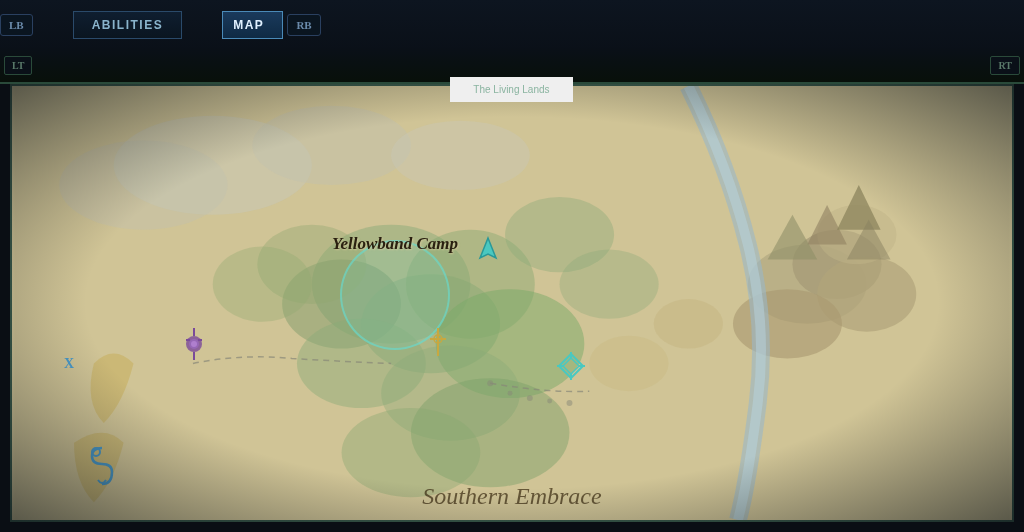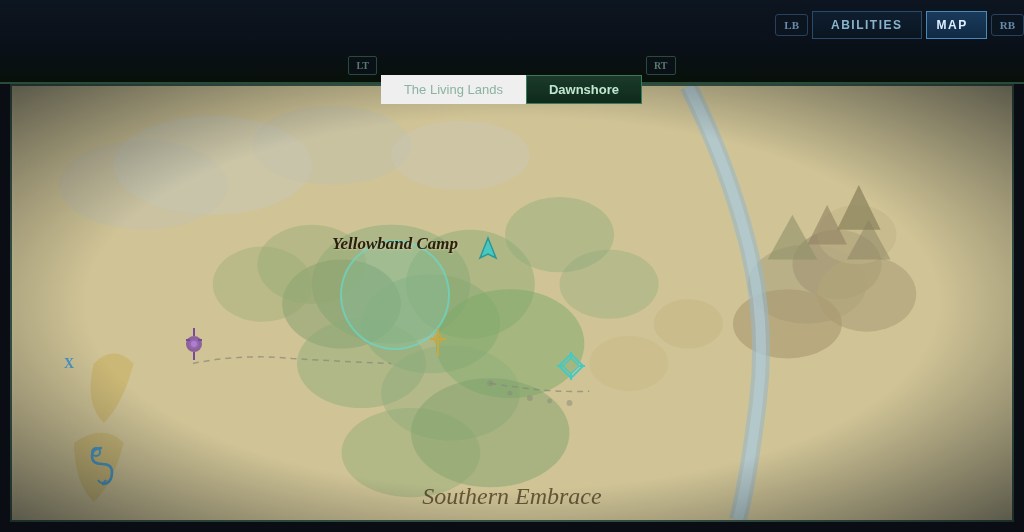--- a/index.html
+++ b/index.html
@@ -16,36 +16,37 @@
     .nav-bar {
       position: absolute;
       top: 0;
       left: 0;
       right: 0;
       height: 52px;
       background: linear-gradient(180deg, #0d1520 0%, #0a1018 100%);
       border-bottom: 2px solid #2a4a6a;
       display: flex;
       align-items: center;
-      justify-content: flex-end;
+      justify-content: flex-start;
       gap: 4px;
       z-index: 10;
     }
 
     .nav-button {
       color: #8ab4cc;
       font-size: 12px;
       font-weight: bold;
       letter-spacing: 1.5px;
       padding: 6px 18px;
       border: 1px solid #2a4a6a;
       background: linear-gradient(180deg, #0f1e30 0%, #0a1520 100%);
       cursor: pointer;
       text-transform: uppercase;
       position: relative;
+      margin-left: 36px;
     }
 
     .nav-button.active {
       background: linear-gradient(180deg, #1a3a5c 0%, #0f2a44 100%);
       border-color: #4a8ab8;
       color: #e0f0ff;
       padding-left: 10px;
     }
 
     .nav-button.notification::after {
@@ -74,39 +75,39 @@
     .sub-nav {
       position: absolute;
       top: 48px;
       left: 0;
       right: 0;
       height: 36px;
       background: linear-gradient(180deg, #0a1018 0%, #08100a 100%);
       border-bottom: 2px solid #2a4a3a;
       display: flex;
       align-items: center;
-      justify-content: center;
+      justify-content: space-between;
       gap: 0;
       z-index: 10;
     }
 
     .sub-bumper {
       color: #5a7a6a;
       font-size: 10px;
       font-weight: bold;
       padding: 3px 7px;
       border: 1px solid #2a4a3a;
       background: #0a1018;
       border-radius: 2px;
       margin: 0 4px;
     }
 
     .sub-tab {
       color: #8ab4a0;
-      font-size: 13px;
+      font-size: 10px;
       padding: 6px 22px;
       border: 1px solid transparent;
       cursor: pointer;
       margin-top: 48px;
     }
 
     .sub-tab.active {
       background: linear-gradient(180deg, #1a3a2a 0%, #0f2a1a 100%);
       border: 1px solid #3a7a5a;
       color: #c0e8d0;
@@ -258,21 +259,20 @@
 <div class="nav-bar">
   <span class="nav-bumper">LB</span>
   <button class="nav-button">ABILITIES</button>
   <button class="nav-button active">MAP</button>
   <span class="nav-bumper">RB</span>
 </div>
 
 <div class="sub-nav">
   <span class="sub-bumper">LT</span>
   <button class="sub-tab">The Living Lands</button>
-  <button class="sub-tab active">Dawnshore</button>
   <span class="sub-bumper">RT</span>
 </div>
 
 <div class="map-container">
   <div class="map-bg">
 
     <svg class="map-svg" viewBox="0 0 1004 438" xmlns="http://www.w3.org/2000/svg">
 
       <rect width="1004" height="438" fill="#d4c89a"></rect>
 

